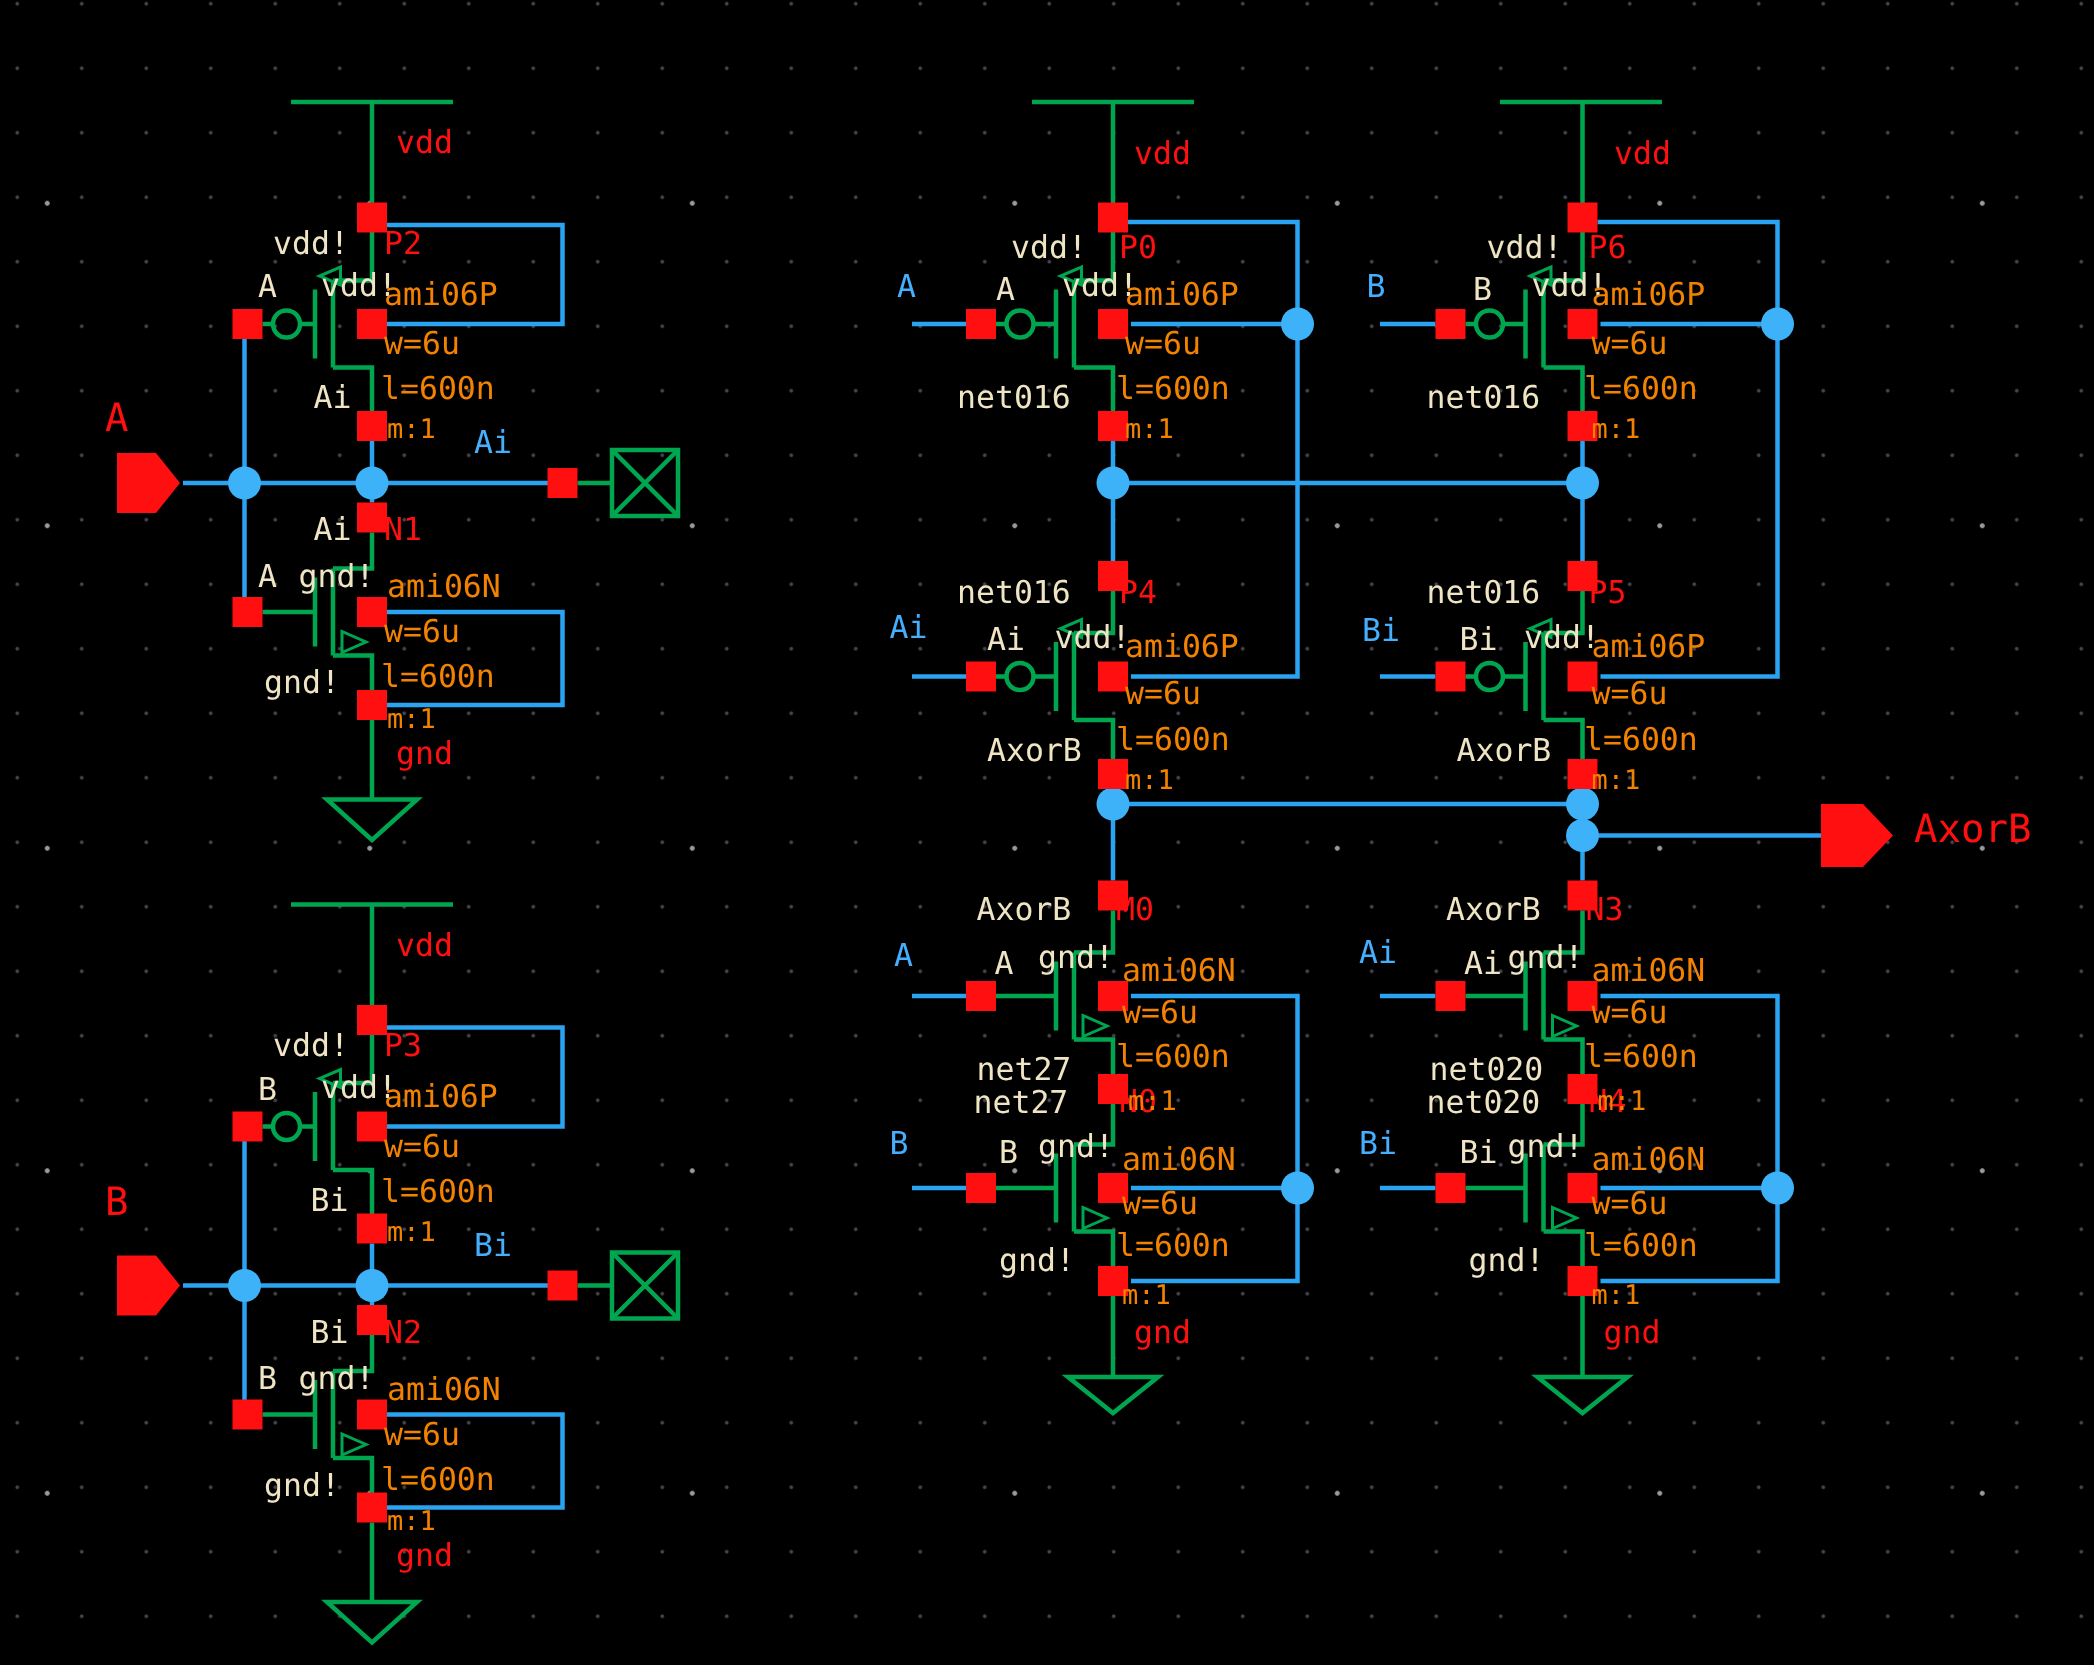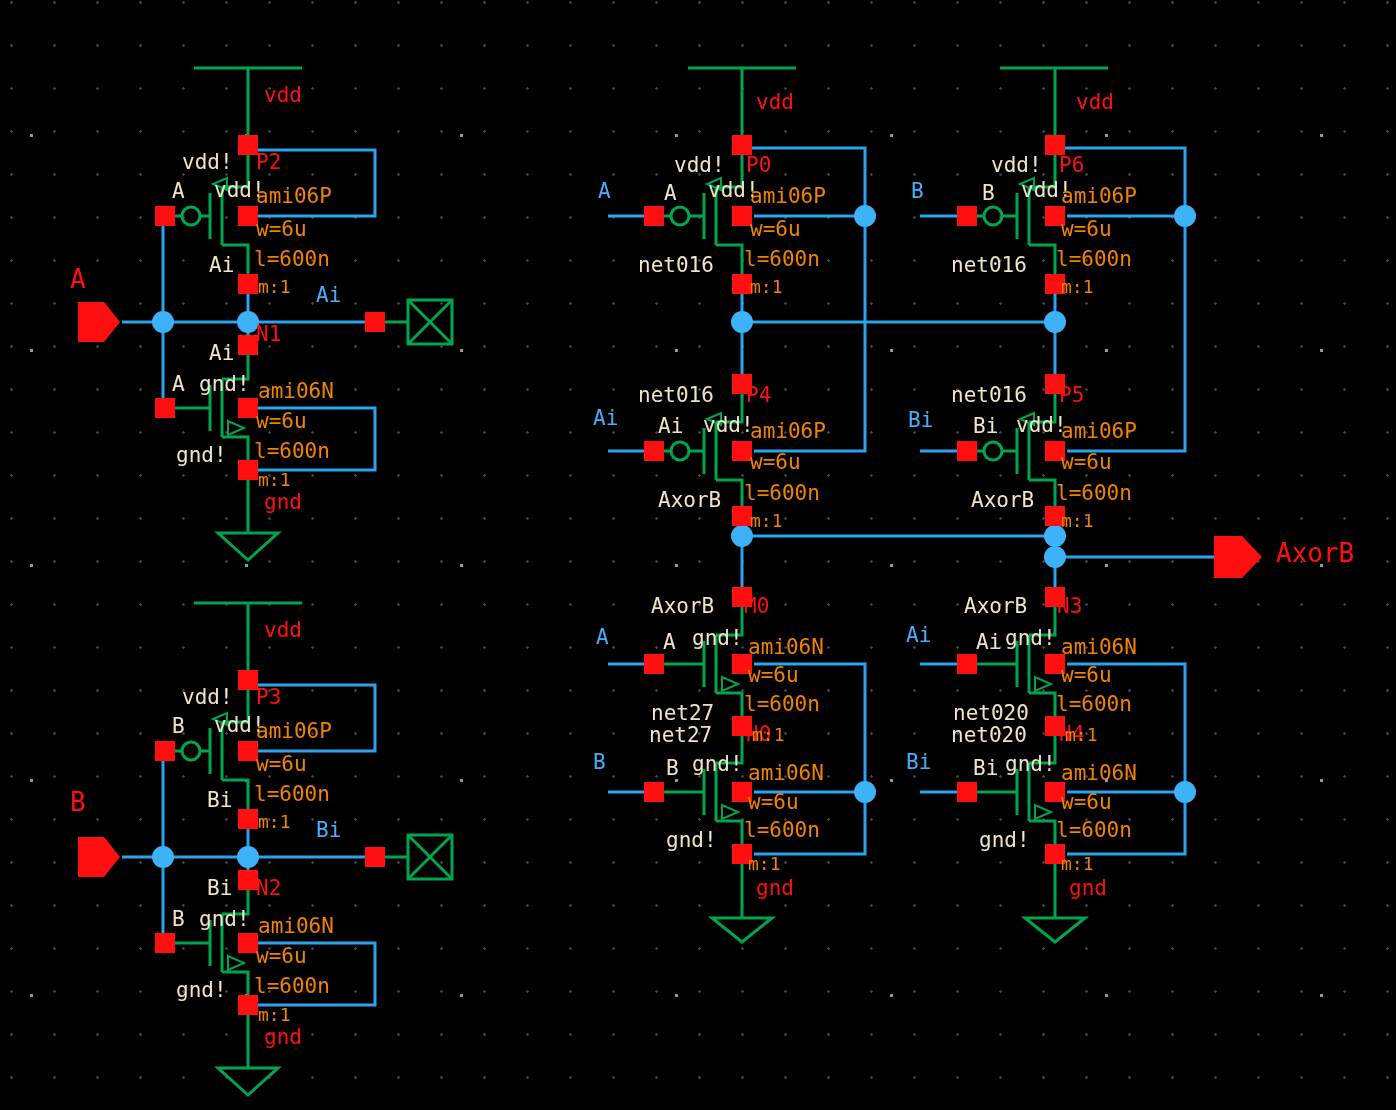--- a/index.html
+++ b/index.html
@@ -184,21 +184,21 @@
       <span class="lbl beige" style="left: 172px; top: 181px;">A</span>
       <span class="lbl beige" style="left: 214px; top: 180px;">vdd!</span>
       <span class="lbl orange" style="left: 256px; top: 186px;">ami06P</span>
       <span class="lbl orange" style="left: 256px; top: 219px;">w=6u</span>
       <span class="lbl orange" style="left: 254px; top: 249px;">l=600n</span>
       <span class="lbl orange" style="left: 258px; top: 278px; font-size: 18px;">m:1</span>
       <span class="lbl beige" style="left: 209px; top: 255px;">Ai</span>
       <span class="lbl blue" style="left: 316px; top: 285px;">Ai</span>
       <span class="lbl red" style="left: 70px; top: 266px; font-size: 26px;">A</span>
       <span class="lbl beige" style="left: 209px; top: 343px;">Ai</span>
-      <span class="lbl red" style="left: 256px; top: 324px;">N1</span>
+      <span class="lbl red" style="left: 256px; top: 343px;">N1</span>
       <span class="lbl beige" style="left: 172px; top: 374px;">A</span>
       <span class="lbl beige" style="left: 199px; top: 374px;">gnd!</span>
       <span class="lbl orange" style="left: 258px; top: 381px;">ami06N</span>
       <span class="lbl orange" style="left: 256px; top: 411px;">w=6u</span>
       <span class="lbl orange" style="left: 254px; top: 441px;">l=600n</span>
       <span class="lbl beige" style="left: 176px; top: 445px;">gnd!</span>
       <span class="lbl orange" style="left: 258px; top: 471px; font-size: 18px;">m:1</span>
       <span class="lbl red" style="left: 264px; top: 492px;">gnd</span>
       <span class="lbl red" style="left: 264px; top: 620px;">vdd</span>
       <span class="lbl beige" style="left: 182px; top: 687px;">vdd!</span>

